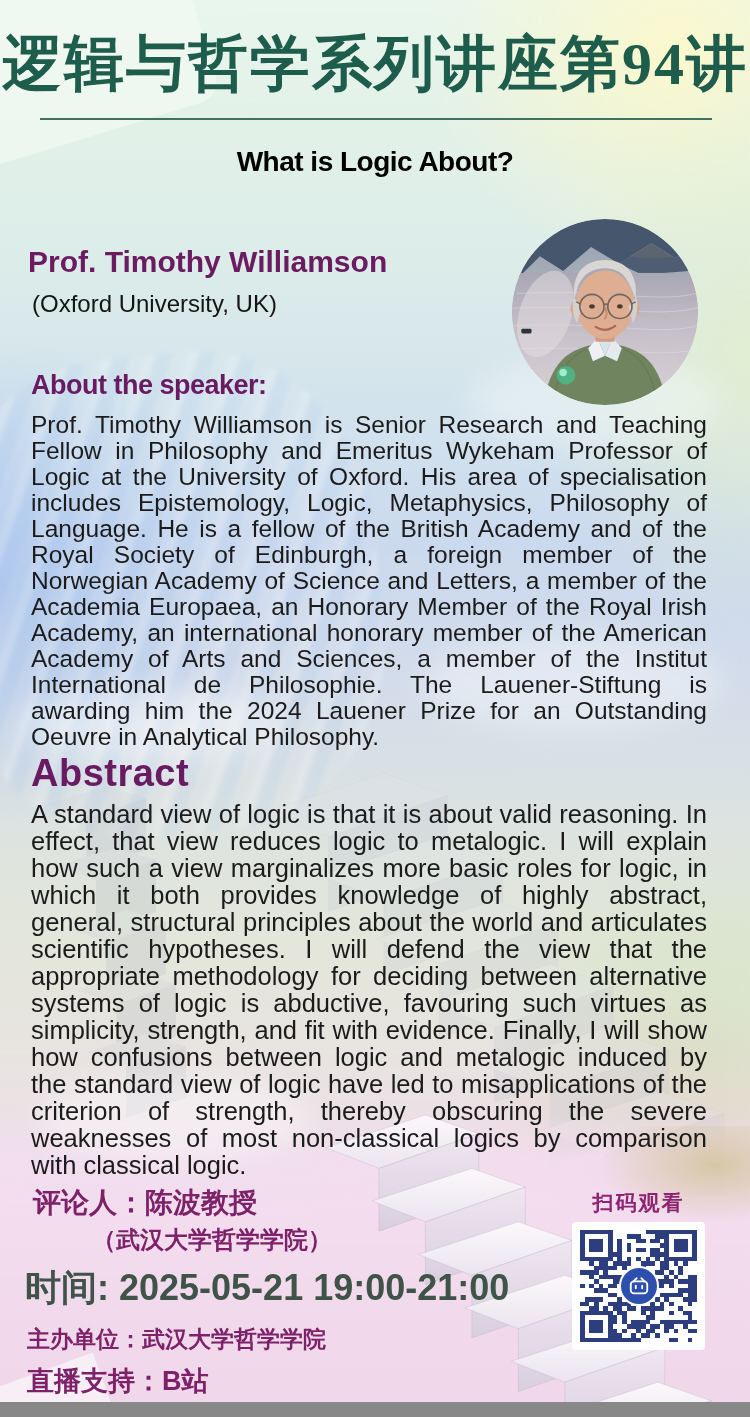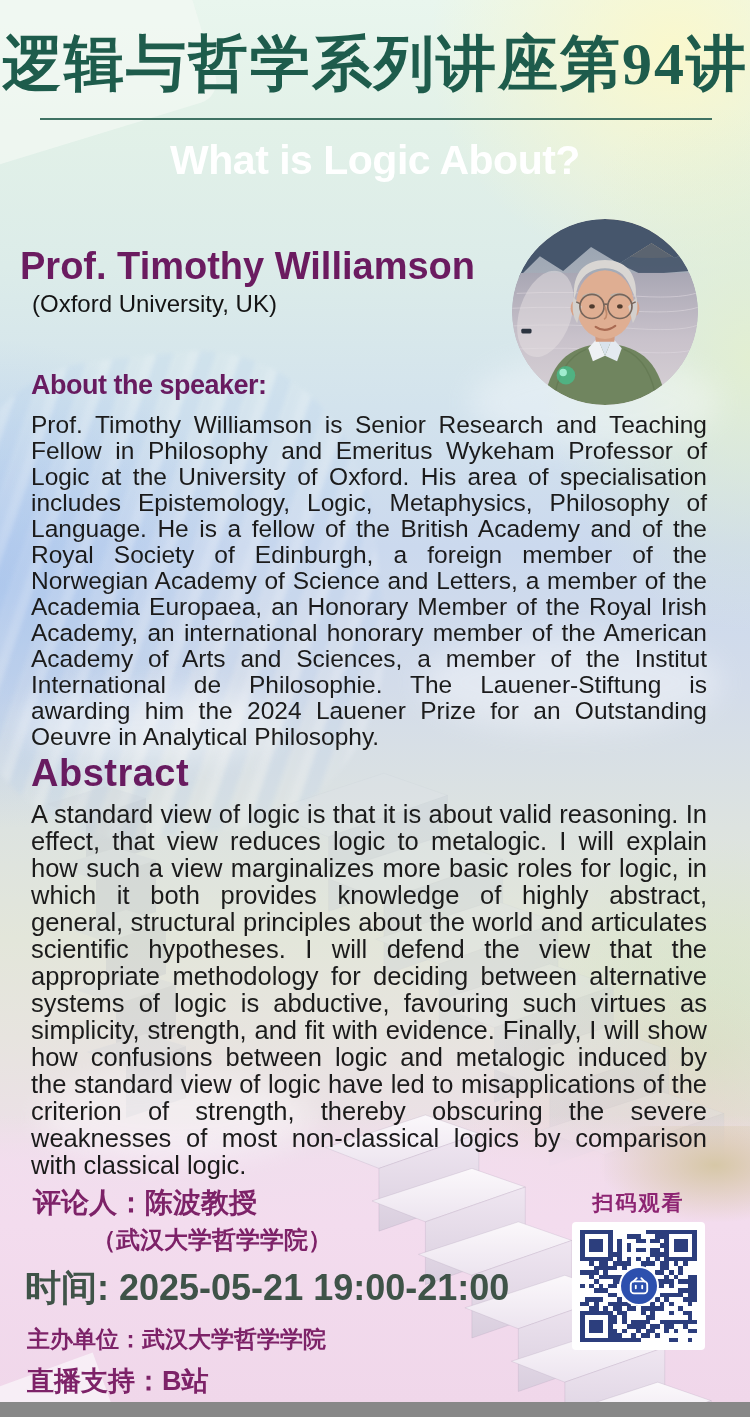--- a/index.html
+++ b/index.html
@@ -45,23 +45,23 @@
   .stair-mid{left:235px;top:765px;width:530px;height:470px;opacity:.26;}
   .stair-tower{left:46px;top:786px;width:150px;height:360px;opacity:.2;}
   .stair-corner{left:-18px;top:1372px;width:130px;height:90px;background:rgba(250,246,250,.75);
     transform:rotate(-20deg);}
 
   
   .series-title{left:0;right:0;top:24px;text-align:center;
     font-family:"Liberation Serif","DejaVu Serif",serif;font-weight:bold;
     font-size:60px;letter-spacing:2px;color:#1e5c4c;}
   .divider{left:40px;top:118px;width:672px;height:2px;background:#3f7263;}
-  .lecture-title{left:0;right:0;top:137px;text-align:center;
-    font-weight:bold;font-size:41px;color:#ffffff;letter-spacing:-0.5px;}
-  .speaker-name{left:20px;top:245px;font-weight:bold;font-size:38px;color:#6b1b60;}
+  .lecture-title{left:0;right:0;top:146px;text-align:center;
+    font-weight:bold;font-size:28px;color:#000000;letter-spacing:-0.5px;}
+  .speaker-name{left:28px;top:245px;font-weight:bold;font-size:30px;color:#6b1b60;}
   .speaker-affiliation{left:32px;top:290px;font-size:24px;color:#141414;}
   .photo-wrap{left:512px;top:219px;width:186px;height:186px;border-radius:50%;overflow:hidden;}
   .about-heading{left:31px;top:370px;font-weight:bold;font-size:27px;color:#681b60;letter-spacing:-0.5px;}
   .about-text{left:31px;top:412px;width:676px;font-size:24.5px;line-height:26px;
     color:#1b1b1b;text-align:justify;}
   .abstract-heading{left:31px;top:752px;font-weight:bold;font-size:38px;color:#681b60;letter-spacing:0.5px;}
   .abstract-text{left:31px;top:801px;width:676px;font-size:25.5px;line-height:27px;
     color:#1b1b1b;text-align:justify;}
   .commentator-1{left:33px;top:1184px;font-weight:bold;font-size:28px;color:#7d2268;}
   .commentator-2{left:92px;top:1224px;font-weight:bold;font-size:24px;color:#7d2268;}

